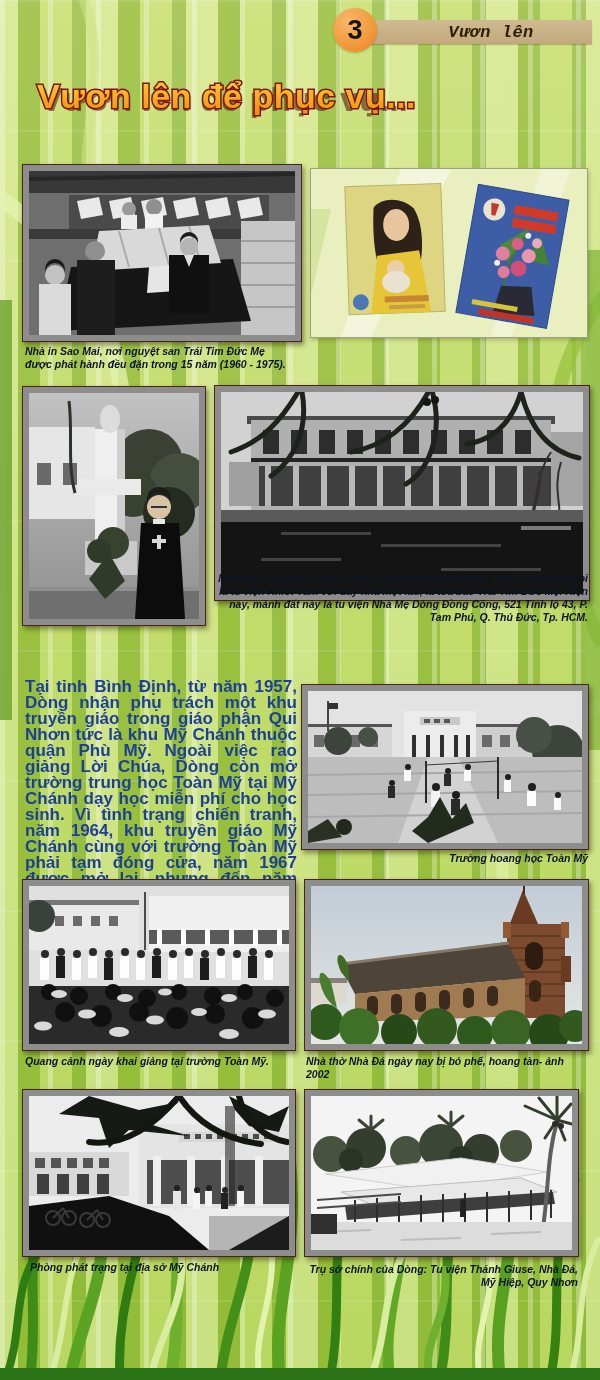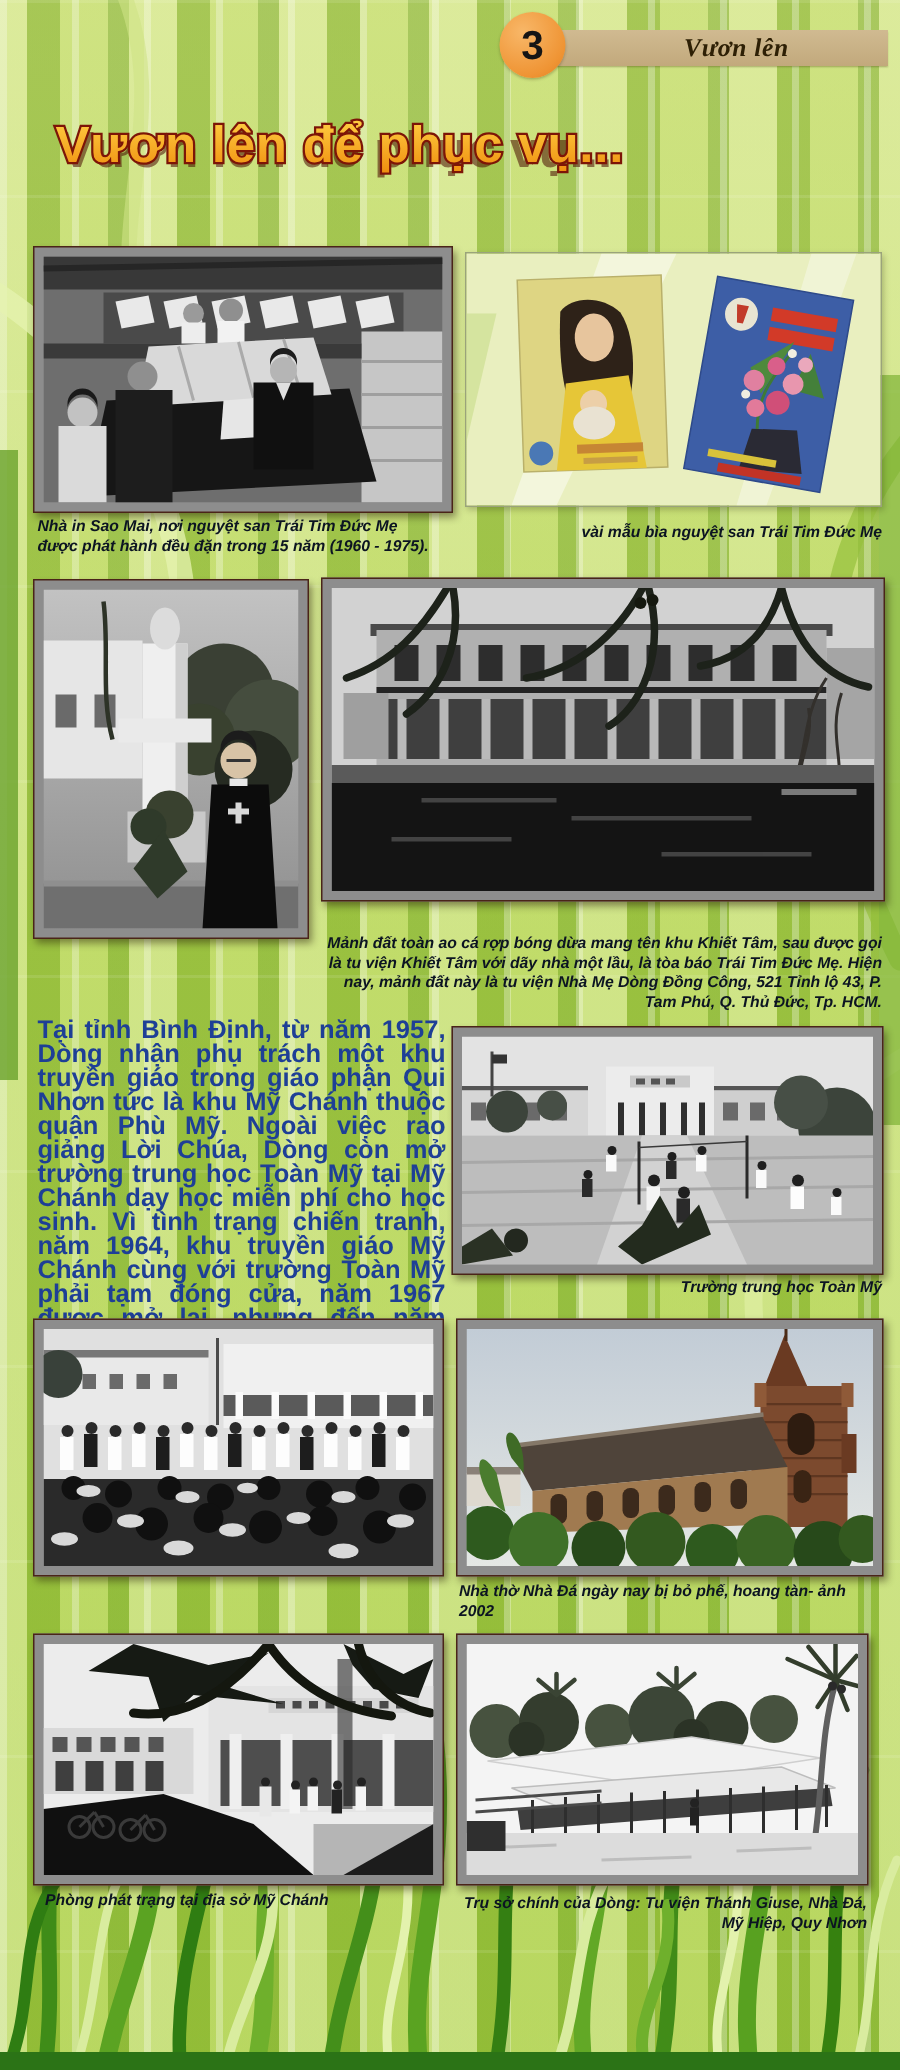--- a/index.html
+++ b/index.html
@@ -22,21 +22,21 @@
     box-shadow:0 1px 2px rgba(60,40,0,.3);
   }
   .page-number{font-size:27px;font-weight:bold;color:#151515;}
   .header-band{
     position:absolute;left:360px;top:20px;width:232px;height:24px;z-index:2;
     background:linear-gradient(180deg,#d0ba91,#c2a97c);
     display:flex;align-items:center;justify-content:center;
     box-shadow:0 1px 1px rgba(70,50,10,.25);
   }
   .header-script{
-    font-family:Liberation Serif, serif;font-style:italic;font-weight:bold;
+    font-family:Liberation Mono, monospace;font-style:italic;font-weight:bold;
     font-size:17px;color:#2e2005;letter-spacing:.5px;padding-left:30px;
   }
 
   .title-svg{position:absolute;left:30px;top:64px;}
 
   .photo{
     position:absolute;background:#8d8d8d;padding:6px;border:1px solid #4a2418;
     box-shadow:2px 3px 5px rgba(30,20,5,.45);box-sizing:border-box;
   }
   .photo svg{display:block;}
@@ -191,21 +191,20 @@
           <circle cx="214" cy="64" r="3" fill="#f0ede0"></circle>
             <circle cx="188" cy="96" r="3" fill="#f0ede0"></circle>
           <polygon points="196,118 226,114 234,142 192,146" fill="#2a2a34"></polygon>
           <rect x="170" y="136" width="46" height="5" fill="#d8c23a"></rect>
           <rect x="178" y="144" width="56" height="6" fill="#c23326"></rect>
         </g>
       </svg>
     </div>
 
     <div class="caption" style="left:25px;top:345px;width:262px;">Nhà in Sao Mai, nơi nguyệt san Trái Tim Đức Mẹ được phát hành đều đặn trong 15 năm (1960 - 1975).</div>
-    <div class="caption cap-right" style="left:300px;top:349px;width:288px;">vài mẫu bìa nguyệt san Trái Tim Đức Mẹ</div>
 
     <div class="photo" style="left:22px;top:386px;width:184px;height:240px;">
       <svg width="170" height="226" viewBox="0 0 170 226">
         <defs>
             <linearGradient id="pg" x1="0" y1="0" x2="0" y2="1">
               <stop offset="0" stop-color="#c2c2c2"></stop>
               <stop offset="1" stop-color="#8f8f8f"></stop>
             </linearGradient>
           </defs>
         <rect width="170" height="226" fill="url(#pg)"></rect>
@@ -290,21 +289,21 @@
         <g fill="#585858" opacity="0.7">
           <rect x="60" y="140" width="90" height="3"></rect>
             <rect x="160" y="152" width="120" height="3"></rect>
           <rect x="40" y="166" width="80" height="3"></rect>
             <rect x="220" y="176" width="100" height="3"></rect>
         </g>
         <rect x="300" y="134" width="50" height="4" fill="#7a7a7a"></rect>
       </svg>
     </div>
 
-    <div class="caption cap-right" style="left:210px;top:623px;width:378px;">Mảnh đất toàn ao cá rợp bóng dừa mang tên khu Khiết Tâm, sau được gọi là tu viện Khiết Tâm với dãy nhà một lầu, là tòa báo Trái Tim Đức Mẹ. Hiện nay, mảnh đất này là tu viện Nhà Mẹ Dòng Đồng Công, 521 Tỉnh lộ 43, P. Tam Phú, Q. Thủ Đức, Tp. HCM.</div>
+    <div class="caption cap-right" style="left:210px;top:572px;width:378px;">Mảnh đất toàn ao cá rợp bóng dừa mang tên khu Khiết Tâm, sau được gọi là tu viện Khiết Tâm với dãy nhà một lầu, là tòa báo Trái Tim Đức Mẹ. Hiện nay, mảnh đất này là tu viện Nhà Mẹ Dòng Đồng Công, 521 Tỉnh lộ 43, P. Tam Phú, Q. Thủ Đức, Tp. HCM.</div>
 
     <div class="body-text">Tại tỉnh Bình Định, từ năm 1957, Dòng nhận phụ trách một khu truyền giáo trong giáo phận Qui Nhơn tức là khu Mỹ Chánh thuộc quận Phù Mỹ. Ngoài việc rao giảng Lời Chúa, Dòng còn mở trường trung học Toàn Mỹ tại Mỹ Chánh dạy học miễn phí cho học sinh. Vì tình trạng chiến tranh, năm 1964, khu truyền giáo Mỹ Chánh cùng với trường Toàn Mỹ phải tạm đóng cửa, năm 1967 được mở lại, nhưng đến năm 1971 cũng bị đóng hẳn.</div>
 
     <div class="photo" style="left:301px;top:684px;width:288px;height:166px;">
       <svg width="274" height="152" viewBox="0 0 274 152">
         <rect width="274" height="152" fill="#e3e3e3"></rect>
         <rect x="0" y="33" width="84" height="3" fill="#555555"></rect>
         <rect x="0" y="36" width="84" height="30" fill="#d6d6d6"></rect>
         <g fill="#6a6a6a">
             <rect x="6" y="44" width="10" height="12"></rect>
@@ -366,21 +365,21 @@
             <rect x="80" y="95" width="7" height="12" fill="#2a2a2a"></rect>
           <circle cx="250" cy="104" r="3" fill="#1f1f1f"></circle>
             <rect x="246" y="107" width="7" height="12" fill="#fafafa"></rect>
         </g>
         <circle cx="36" cy="136" r="8" fill="#23281f"></circle>
         <polygon points="120,126 132,106 144,128 158,112 166,132 120,152 104,140" fill="#232b1e"></polygon>
         <polygon points="0,140 20,128 34,146 0,152" fill="#2a3124"></polygon>
       </svg>
     </div>
 
-    <div class="caption cap-right" style="left:300px;top:852px;width:288px;">Trường trung học Toàn Mỹ</div>
+    <div class="caption cap-right" style="left:300px;top:852px;width:288px;">Trường hoang học Toàn Mỹ</div>
 
     <div class="photo" style="left:22px;top:879px;width:274px;height:172px;">
       <svg width="260" height="158" viewBox="0 0 260 158">
         <rect width="260" height="158" fill="#e0e0e0"></rect>
         <rect x="0" y="18" width="110" height="46" fill="#e9e9e9"></rect>
         <rect x="0" y="14" width="110" height="5" fill="#777777"></rect>
         <g fill="#6a6a6a">
             <rect x="8" y="30" width="9" height="10"></rect>
             <rect x="26" y="30" width="9" height="10"></rect>
             <rect x="44" y="30" width="9" height="10"></rect>
@@ -511,20 +510,21 @@
           <circle cx="88" cy="146" r="18" fill="#27491a"></circle>
             <circle cx="126" cy="142" r="20" fill="#33591f"></circle>
           <circle cx="164" cy="148" r="18" fill="#2e5a1e"></circle>
             <circle cx="200" cy="144" r="20" fill="#3a6424"></circle>
           <circle cx="238" cy="148" r="20" fill="#27491a"></circle>
             <circle cx="264" cy="140" r="16" fill="#33591f"></circle>
         </g>
       </svg>
     </div>
 
+    <div class="caption" style="left:25px;top:1055px;width:280px;">Quang cảnh ngày khai giảng tại trường Toàn Mỹ.</div>
     <div class="caption" style="left:306px;top:1055px;width:282px;">Nhà thờ Nhà Đá ngày nay bị bỏ phế, hoang tàn- ảnh 2002</div>
 
     <div class="photo" style="left:22px;top:1089px;width:274px;height:168px;">
       <svg width="260" height="154" viewBox="0 0 260 154">
         <rect width="260" height="154" fill="#ececec"></rect>
         <rect x="110" y="28" width="150" height="84" fill="#e4e4e4"></rect>
         <rect x="150" y="36" width="100" height="10" fill="#d6d6d6"></rect>
         <g fill="#4a4a4a">
             <rect x="155" y="38" width="6" height="5"></rect>
             <rect x="166" y="38" width="6" height="5"></rect>

